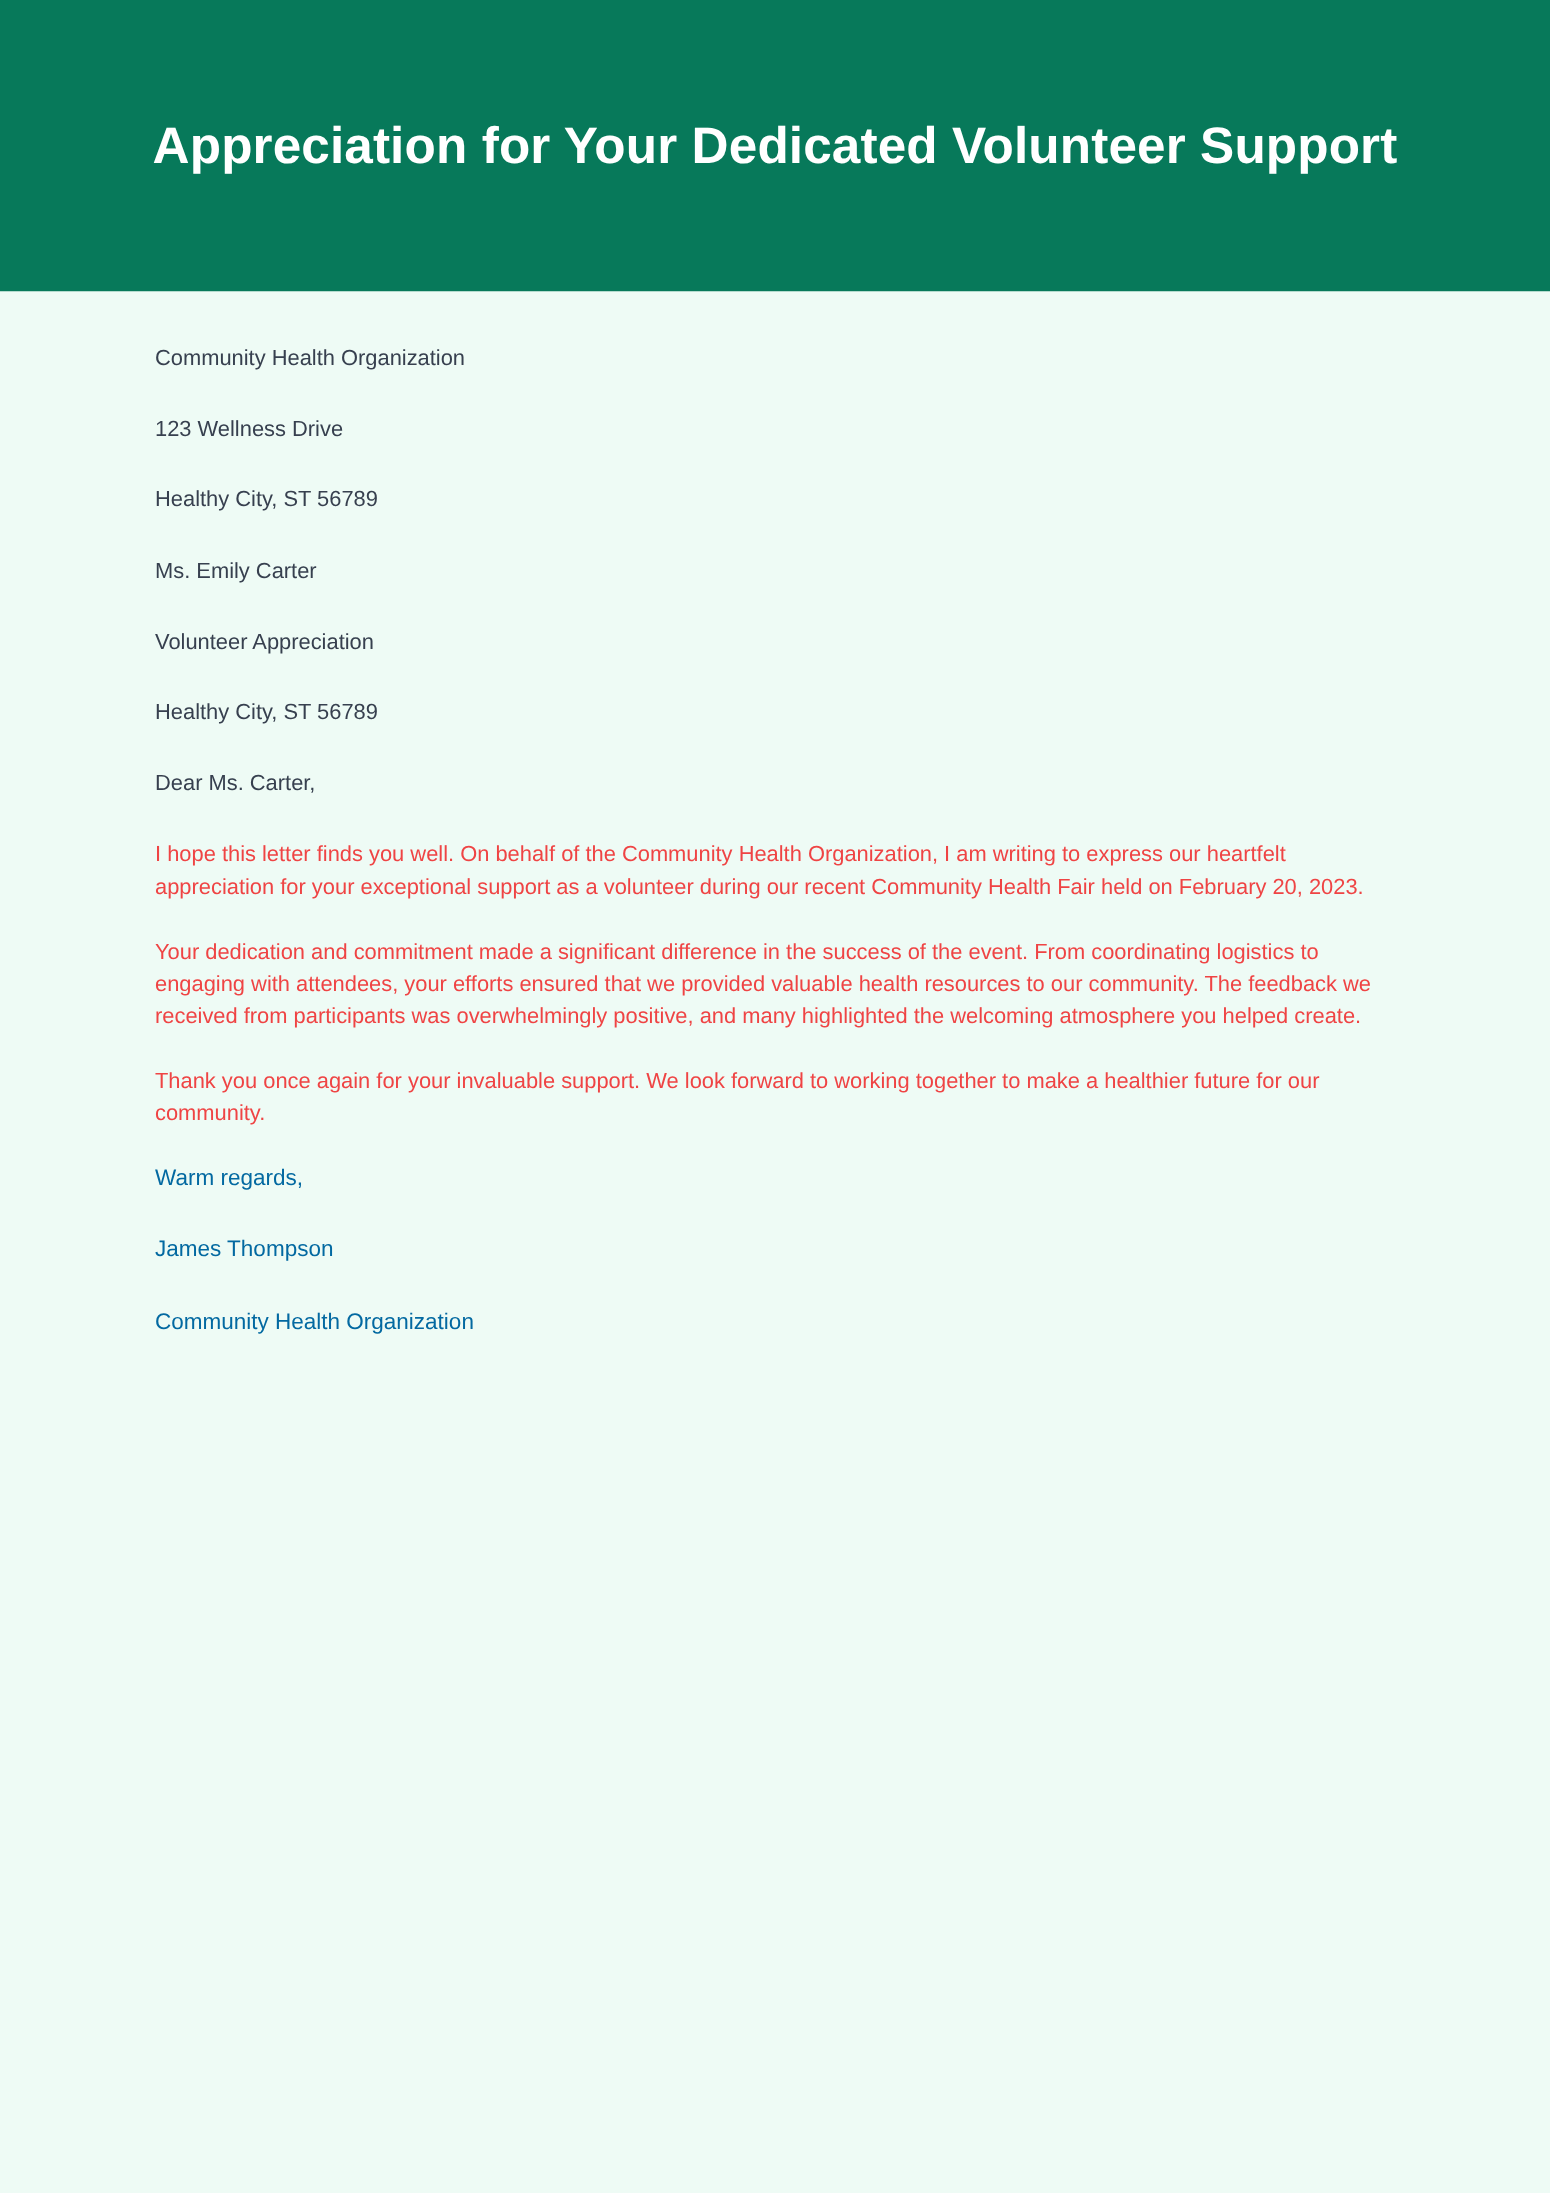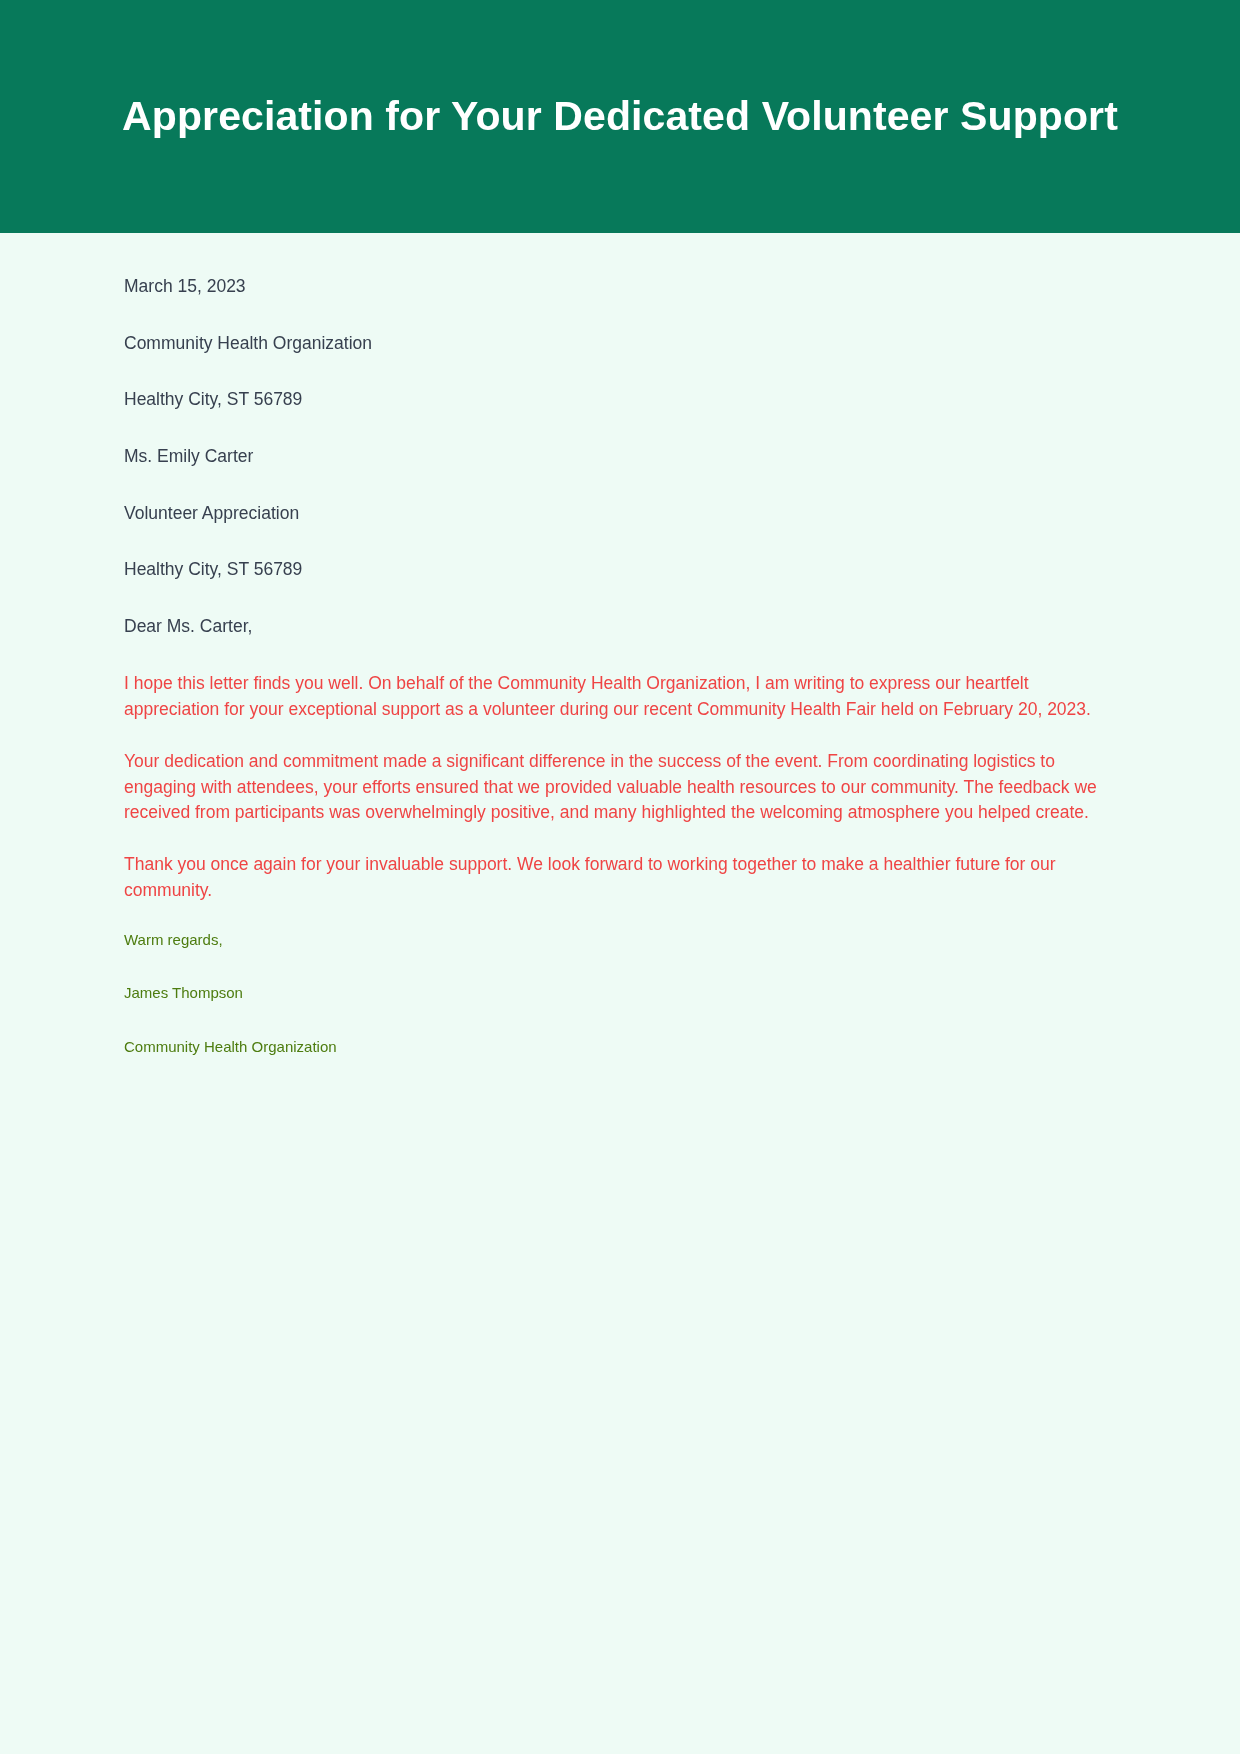--- a/index.html
+++ b/index.html
@@ -53,41 +53,41 @@
   }
   .para {
     color: #ef4444;
     font-size: 17.5px;
     line-height: 1.45;
     margin: 0 0 27px 0;
     max-width: 975px;
     font-family: Liberation Sans, sans-serif;
   }
   .sig-line {
-    color: #4d7c0f;
-    font-size: 15px;
+    color: #0369a1;
+    font-size: 18px;
     line-height: 1.35;
     margin: 0 0 33px 0;
   }
 </style>
 </head>
 <body>
 
 <div class="page">
 
   <header class="letter-header">
     <h1 class="letter-title">Appreciation for Your Dedicated Volunteer Support</h1>
   </header>
 
   <main class="letter-body">
 
-    <p class="line">March 15, 2023</p>
 
     <section>
       <p class="line">Community Health Organization</p>
+      <p class="line">123 Wellness Drive</p>
       <p class="line">Healthy City, ST 56789</p>
     </section>
 
     <section>
       <p class="line">Ms. Emily Carter</p>
       <p class="line">Volunteer Appreciation</p>
       <p class="line">Healthy City, ST 56789</p>
     </section>
 
     <p class="line">Dear Ms. Carter,</p>

